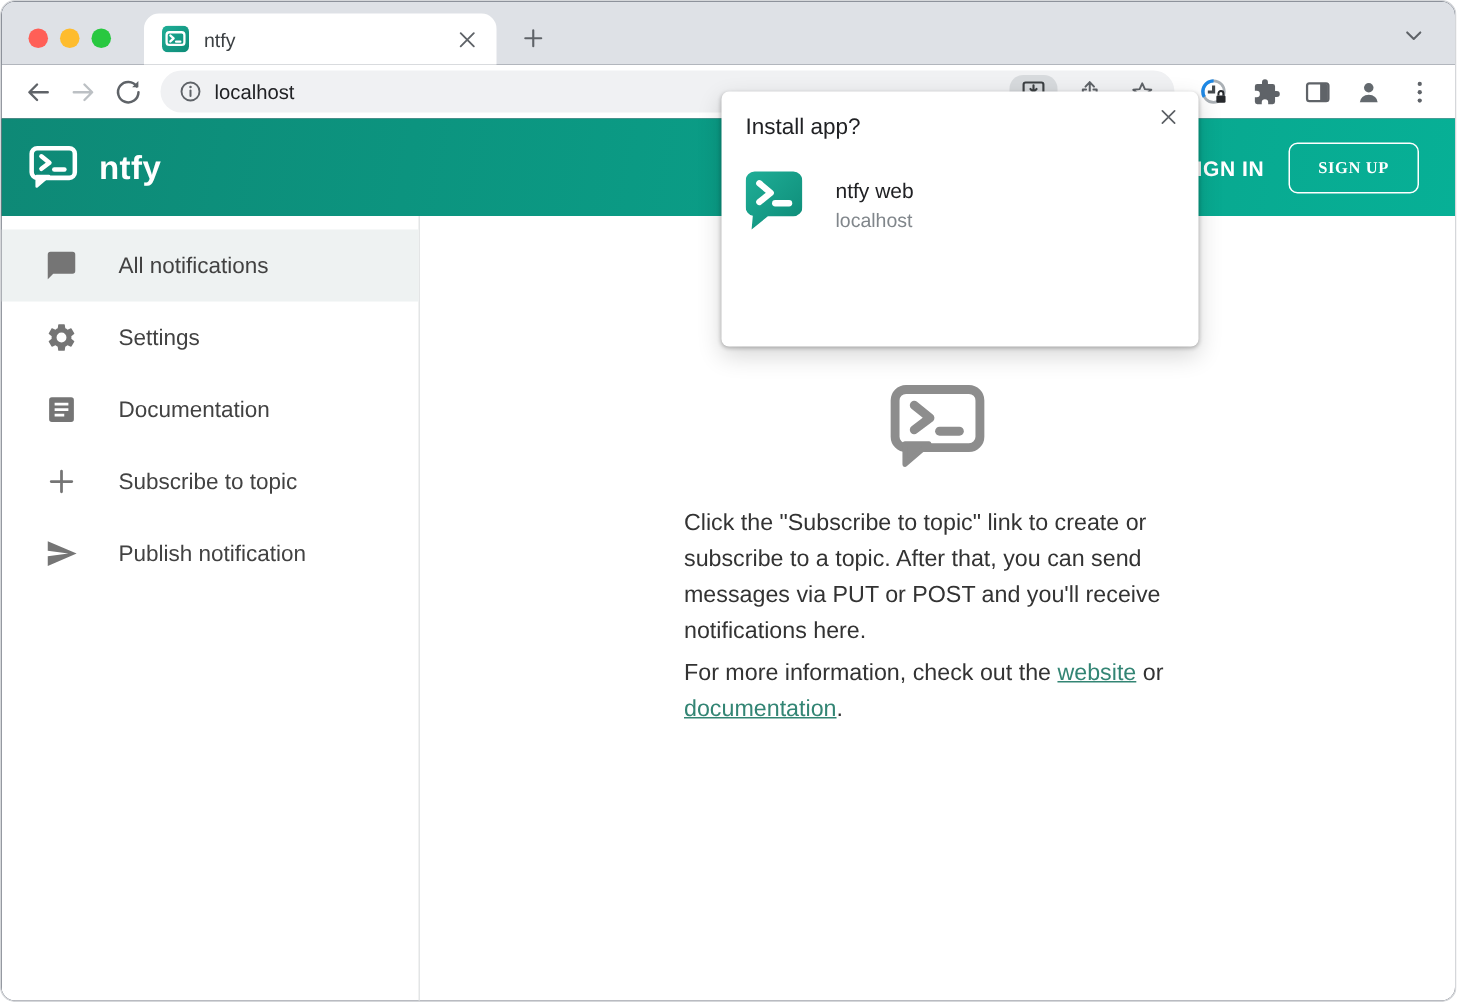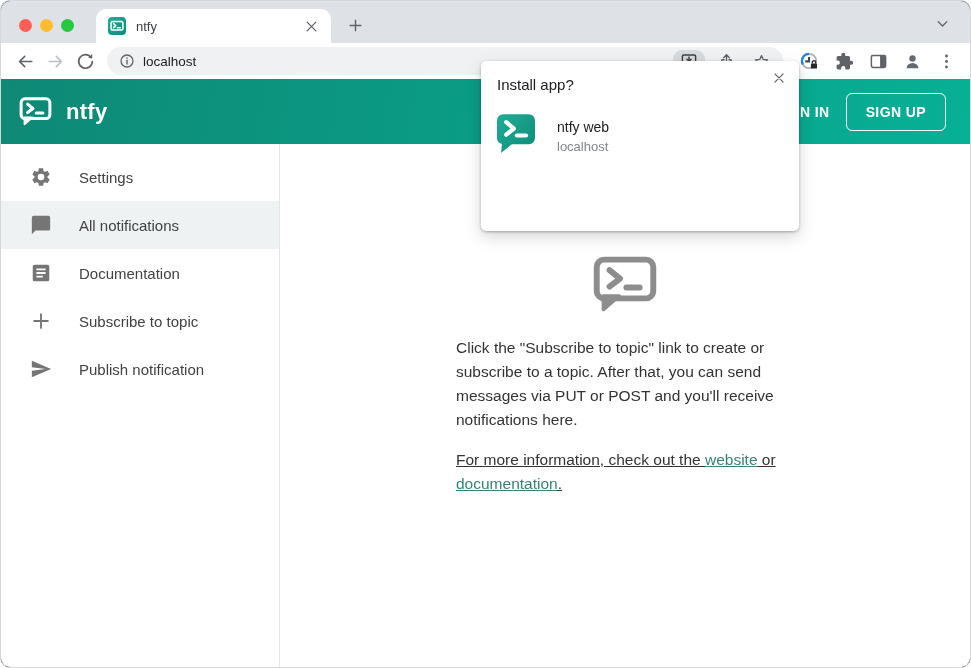--- a/index.html
+++ b/index.html
@@ -38,35 +38,35 @@
   .ext-cluster .icon-btn svg { width:19px; height:19px; }
   
   .appheader { height:65px; background:linear-gradient(100deg,#0e8976 0%,#07b096 100%);
                display:flex; align-items:center; padding:0 18px; position:relative; }
   .app-logo { width:33px; height:29px; color:#fff; }
   .app-name { color:#fff; font-size:22px; font-weight:bold; margin-left:14px; letter-spacing:.3px; }
   .hspacer { flex:1; }
   .signin-btn { background:none; border:none; color:#fff; font-weight:bold; font-size:14px;
                 letter-spacing:.4px; margin-right:16px; cursor:pointer; font-family:inherit; }
   .signup-btn { background:none; border:1.5px solid #fff; border-radius:6px; color:#fff; font-weight:bold;
-                font-size:14px; letter-spacing:.4px; padding:10px 19px; margin-right:6px; cursor:pointer; font-family:Liberation Sans, sans-serif; }
+                font-size:11px; letter-spacing:.4px; padding:10px 19px; margin-right:6px; cursor:pointer; font-family:Liberation Serif, serif; }
   
   .app-body { display:flex; height:525px; background:#fff; }
   .sidebar { width:279px; flex:none; border-right:1px solid #e3e5e6; padding-top:9px; }
   .side-item { height:48px; display:flex; align-items:center; gap:27px; padding-left:29px;
                font-size:15px; color:#424242; cursor:pointer; }
   .side-item.selected { background:#eef2f2; }
   .side-item svg { width:22px; height:22px; color:#757575; flex:none; }
   .main { flex:1; }
   .empty-state { width:420px; margin:0 auto; padding-top:112px; text-align:center; }
   .big-logo { width:64px; height:57px; color:#8d8d8d; }
   .empty-title { font-size:24px; font-weight:400; color:#565656; line-height:1.34; margin-top:9px; }
   .empty-paras { width:338px; margin:19px auto 0; text-align:left; font-size:15.5px; color:#333;
                  line-height:1.55; }
-  .empty-paras p + p { margin-top:16px;text-decoration:underline; }
+  .empty-paras p + p { margin-top:4px; }
   .teal-link { color:#338574; text-decoration:underline; cursor:pointer; }
   
   .install-popup { position:absolute; left:480px; top:60px; width:318px; height:170px; background:#fff;
                    border-radius:5px; box-shadow:0 1px 3px rgba(0,0,0,.28), 0 6px 16px rgba(0,0,0,.16);
                    z-index:60; padding:15px 16px; }
   .popup-title { font-size:15px; color:#202124; }
   .popup-close { position:absolute; right:13px; top:10px; }
   .popup-close svg { width:14px; height:14px; }
   .popup-approw { display:flex; align-items:flex-end; gap:22px; margin-top:21px; }
   .popup-appicon { width:38px; height:40px; flex:none; }
@@ -280,31 +280,31 @@
         <use href="#sym-ntfy-outline"></use>
       </svg>
     <span class="app-name">ntfy</span>
     <span class="hspacer"></span>
     <button class="signin-btn">SIGN IN</button>
     <button class="signup-btn">SIGN UP</button>
   </div>
 
   <div class="app-body">
     <div class="sidebar">
+      <div class="side-item selected">
+        <svg>
+            <use href="#sym-chat"></use>
+          </svg>
+        <span>All notifications</span>
+      </div>
       <div class="side-item">
         <svg>
             <use href="#sym-gear"></use>
           </svg>
         <span>Settings</span>
-      </div>
-      <div class="side-item selected">
-        <svg>
-            <use href="#sym-chat"></use>
-          </svg>
-        <span>All notifications</span>
       </div>
       <div class="side-item">
         <svg>
             <use href="#sym-article"></use>
           </svg>
         <span>Documentation</span>
       </div>
       <div class="side-item">
         <svg>
             <use href="#sym-plus"></use>

